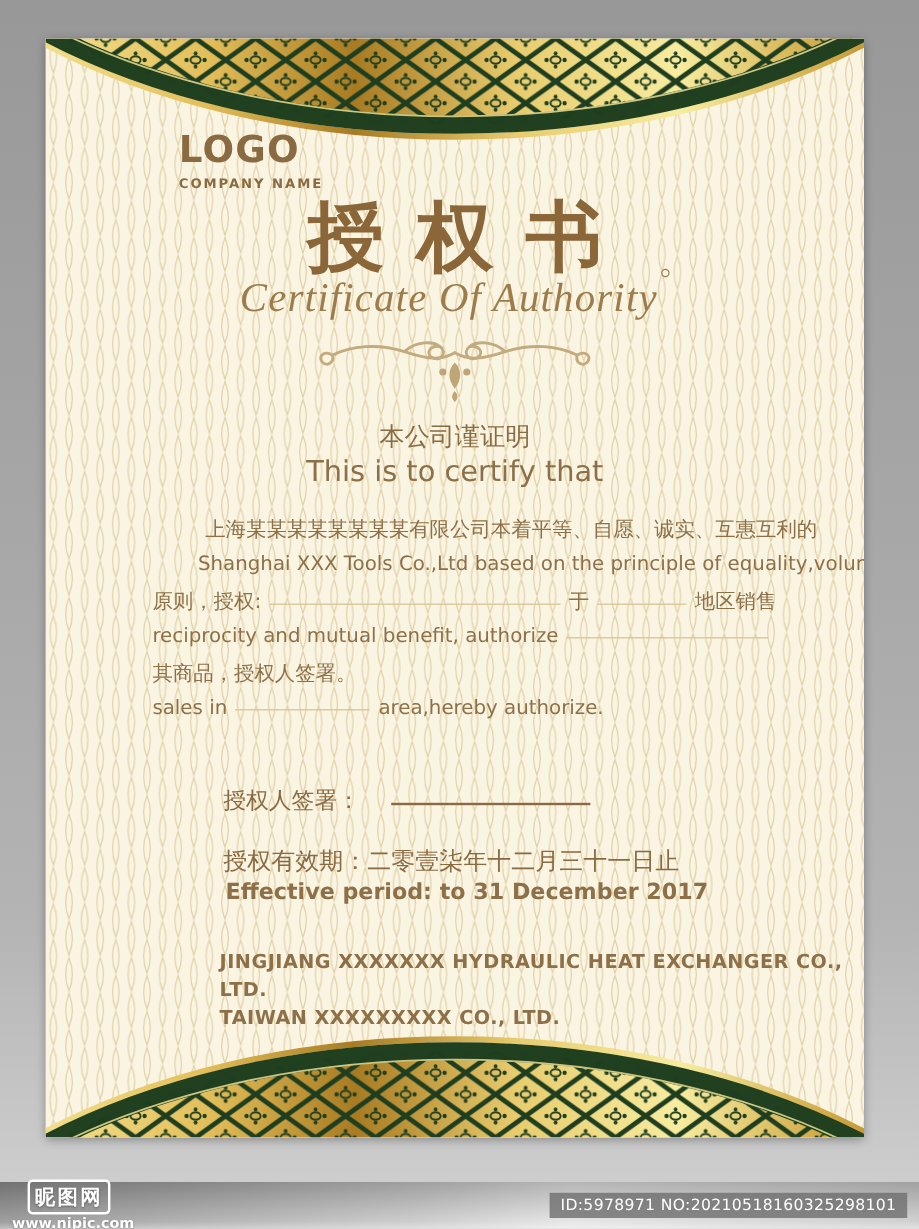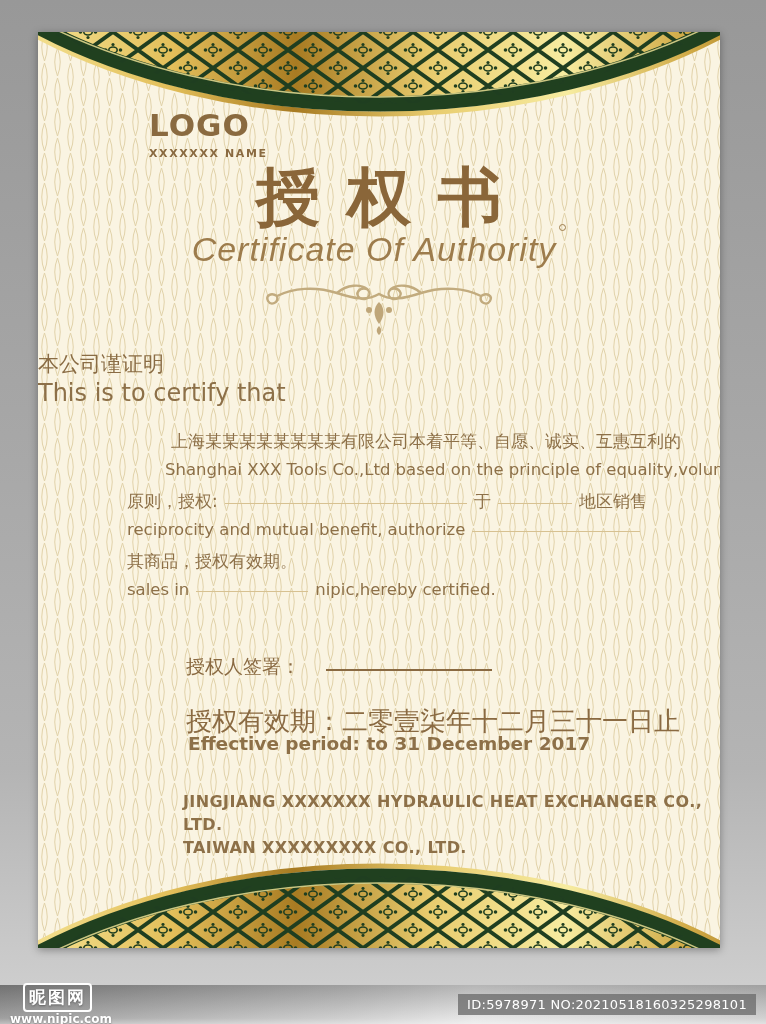--- a/index.html
+++ b/index.html
@@ -25,45 +25,45 @@
   .company-name { font-size:11px; font-weight:700; letter-spacing:1.6px; margin-top:6px; }
 
   .title-zh {
     position:absolute; left:0; top:122px; width:100%; text-align:center;
     font-family:"DejaVu Serif","Liberation Serif",serif;
     font-size:64px; font-weight:700; color:#8a6639;
     letter-spacing:.42em; text-indent:.42em;
   }
   .title-en {
     position:absolute; left:0; top:198px; width:100%; text-align:center;
-    font-family:Liberation Sans, sans-serif;
+    font-family:Liberation Serif, serif;
     font-style:italic; font-size:34px; color:#9d7c4c; letter-spacing:1px;
   }
   .ring { display:inline-block; width:7px; height:7px; border:1.5px solid #9d7c4c;
     border-radius:50%; vertical-align:top; margin:-6px 0 0 3px; }
 
   .flourish { position:absolute; left:50%; top:248px; transform:translateX(-50%); }
 
-  .certify { position:absolute; left:0; width:100%; color:#8a6c44; }
+  .certify { position:absolute; left:0; width:100%; text-align:center; color:#8a6c44; }
   .certify-zh { top:318px; font-size:21px; }
   .certify-en { top:347px; font-size:24px; color:#8d7048; }
 
   .para { position:absolute; left:89px; top:398px; width:520px; color:#8d7048; }
   .pline { display:flex; align-items:baseline; height:30px; font-size:17px; white-space:nowrap; }
   .pline.en { font-size:16.5px; }
   .indent1 { padding-left:44px; } .indent2 { padding-left:38px; }
   .blank { border-bottom:1px solid #d7c191; transform:translateY(-3px); margin:0 7px; }
   .blank.grow { flex:1; }
   .blank.w74 { width:74px; } .blank.w112 { width:112px; }
 
   .sig-row { position:absolute; left:148px; top:622px; display:flex; align-items:baseline;
     font-size:19px; color:#8a6a42; }
   .sig-line { width:166px; border-bottom:2px solid #8a6a42; transform:translateY(-2px); margin-left:26px; }
 
-  .valid-zh { position:absolute; left:148px; top:672px; font-size:26px; color:#8a6a42; }
+  .valid-zh { position:absolute; left:148px; top:672px; font-size:20px; color:#8a6a42; }
   .valid-en { position:absolute; left:150px; top:701px; font-size:18.5px; color:#8d7048;font-weight:bold; }
 
   .companies { position:absolute; left:145px; top:758px; color:#8d7048;
     font-size:16px; font-weight:600; letter-spacing:.4px; line-height:23px; }
 
   .bottom-bar {
     position:absolute; left:0; bottom:0; width:766px; height:39px;
     background:linear-gradient(180deg,rgba(0,0,0,.20),rgba(255,255,255,.15) 85%,rgba(255,255,255,.45)),
                linear-gradient(90deg,#8e8e8e,#c6c6c6 45%,#e3e3e3 62%,#c9c9c9 100%);
     display:flex; align-items:center; justify-content:space-between; padding:0 10px;
@@ -136,21 +136,21 @@
       <ellipse cx="341" cy="-238" rx="524" ry="320" fill="none" stroke="url(#goldGrad)" stroke-width="5"></ellipse>
       <ellipse cx="341" cy="-238" rx="516" ry="310" fill="url(#goldGrad)" stroke="#20401f" stroke-width="15"></ellipse>
       <ellipse cx="341" cy="-238" rx="516" ry="310" fill="url(#diaPat)"></ellipse>
       <ellipse cx="341" cy="-241" rx="516" ry="306" fill="none" stroke="#f5e79a" stroke-width="1.5" opacity=".8"></ellipse>
     </g>
   </svg>
 
   <div class="content">
     <div class="logo-block">
       <div class="logo-text">LOGO</div>
-      <div class="company-name">XXXXXXX NAME</div>
+      <div class="company-name">COMPANY NAME</div>
     </div>
 
     <div class="title-zh">授权书</div>
     <div class="title-en"><span>Certificate Of Authority</span><span class="ring"></span></div>
 
     <svg class="flourish" width="232" height="56" viewBox="0 0 232 56">
       <g fill="none" stroke="#c2ab7e" stroke-width="2.4" stroke-linecap="round">
         <path d="M14,16 C8,12 2,16 5,21 C8,26 16,23 14,16 C30,8 52,6 74,13 C92,19 104,21 116,14"></path>
         <path d="M218,16 C224,12 230,16 227,21 C224,26 216,23 218,16 C202,8 180,6 158,13 C140,19 128,21 116,14"></path>
         <path d="M74,13 C84,4 98,4 104,9 C110,14 104,22 97,18 C91,14 96,7 104,9"></path>
@@ -174,25 +174,25 @@
         <span>原则，授权:</span>
         <span class="blank grow"></span>
         <span>于</span>
         <span class="blank w74"></span>
         <span>地区销售</span>
       </div>
       <div class="pline en">
         <span>reciprocity and mutual benefit, authorize</span>
         <span class="blank grow"></span>
       </div>
-      <div class="pline">其商品，授权有效期。</div>
+      <div class="pline">其商品，授权人签署。</div>
       <div class="pline en">
         <span>sales in</span>
         <span class="blank w112"></span>
-        <span>nipic,hereby certified.</span>
+        <span>area,hereby authorize.</span>
       </div>
     </div>
 
     <div class="sig-row">
       <span>授权人签署：</span>
       <span class="sig-line"></span>
     </div>
 
     <div class="valid-zh">授权有效期：二零壹柒年十二月三十一日止</div>
     <div class="valid-en">Effective period: to 31 December 2017</div>

